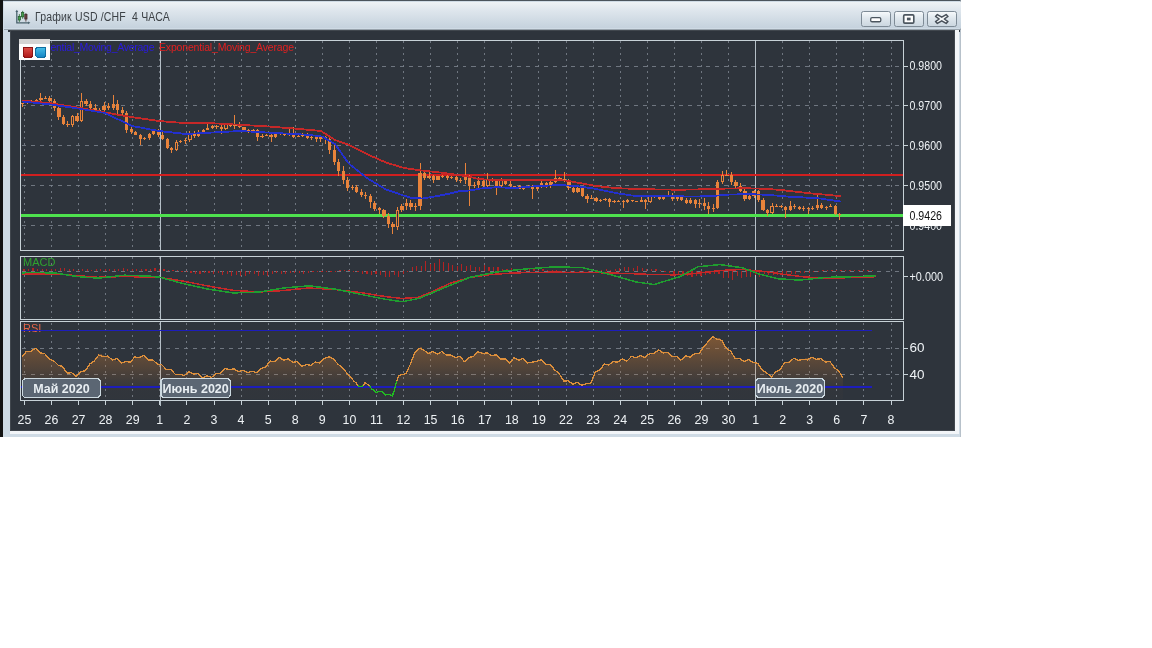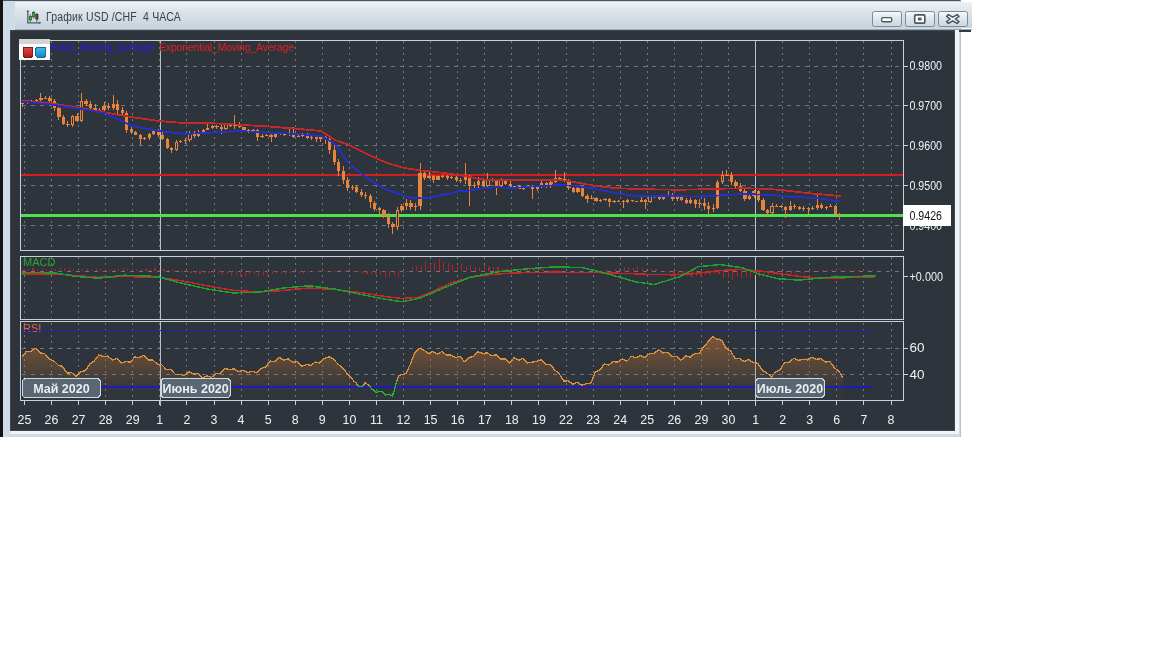--- a/index.html
+++ b/index.html
@@ -1,17 +1,17 @@
 <!DOCTYPE html>
 <html><head><meta charset="utf-8"><style>
 *{margin:0;padding:0;box-sizing:border-box}
 body{width:1152px;height:648px;background:#fff;font-family:"Liberation Sans",sans-serif;position:relative;overflow:hidden}
 .shadow{position:absolute;left:0;top:0;width:3px;height:437px;background:#141414}
 .win{position:absolute;left:3px;top:0;width:957.5px;height:436.5px;background:#cfdbe5;border-top:1px solid #4b545c;border-right:1px solid #b7c1ca;box-shadow:inset 0 0 0 0 #fff}
-.titlebar{position:absolute;left:12px;top:1px;width:100%;height:26px;background:linear-gradient(#eef2f5 0%,#dde5ec 35%,#c5d2dd 100%)}
+.titlebar{position:absolute;left:1px;top:1px;width:100%;height:26px;background:linear-gradient(#eef2f5 0%,#dde5ec 35%,#c5d2dd 100%)}
 .tline{position:absolute;left:0;top:27px;width:100%;height:1px;background:#99a4ad}
 .topdark{position:absolute;left:4px;top:28px;width:952px;height:2px;background:#333a41}
 .title{position:absolute;left:31px;top:7.5px;font-size:12.5px;color:#3c4146;letter-spacing:0.2px;transform:scaleX(0.84);transform-origin:left top}
 .icon{position:absolute;left:10px;top:7px}
 .btn{position:absolute;top:9px;width:29.5px;height:16px;border:1px solid #7e8b96;border-radius:2.5px;background:linear-gradient(#f6f9fb,#dfe7ed 45%,#ccd7e0);display:flex;align-items:center;justify-content:center}
 .wframe{position:absolute;left:7px;top:29px;width:949px;height:404px;background:#f2f5f8}
 svg text{font-family:"Liberation Sans",sans-serif}
 </style></head>
 <body>
 <div class="win">

